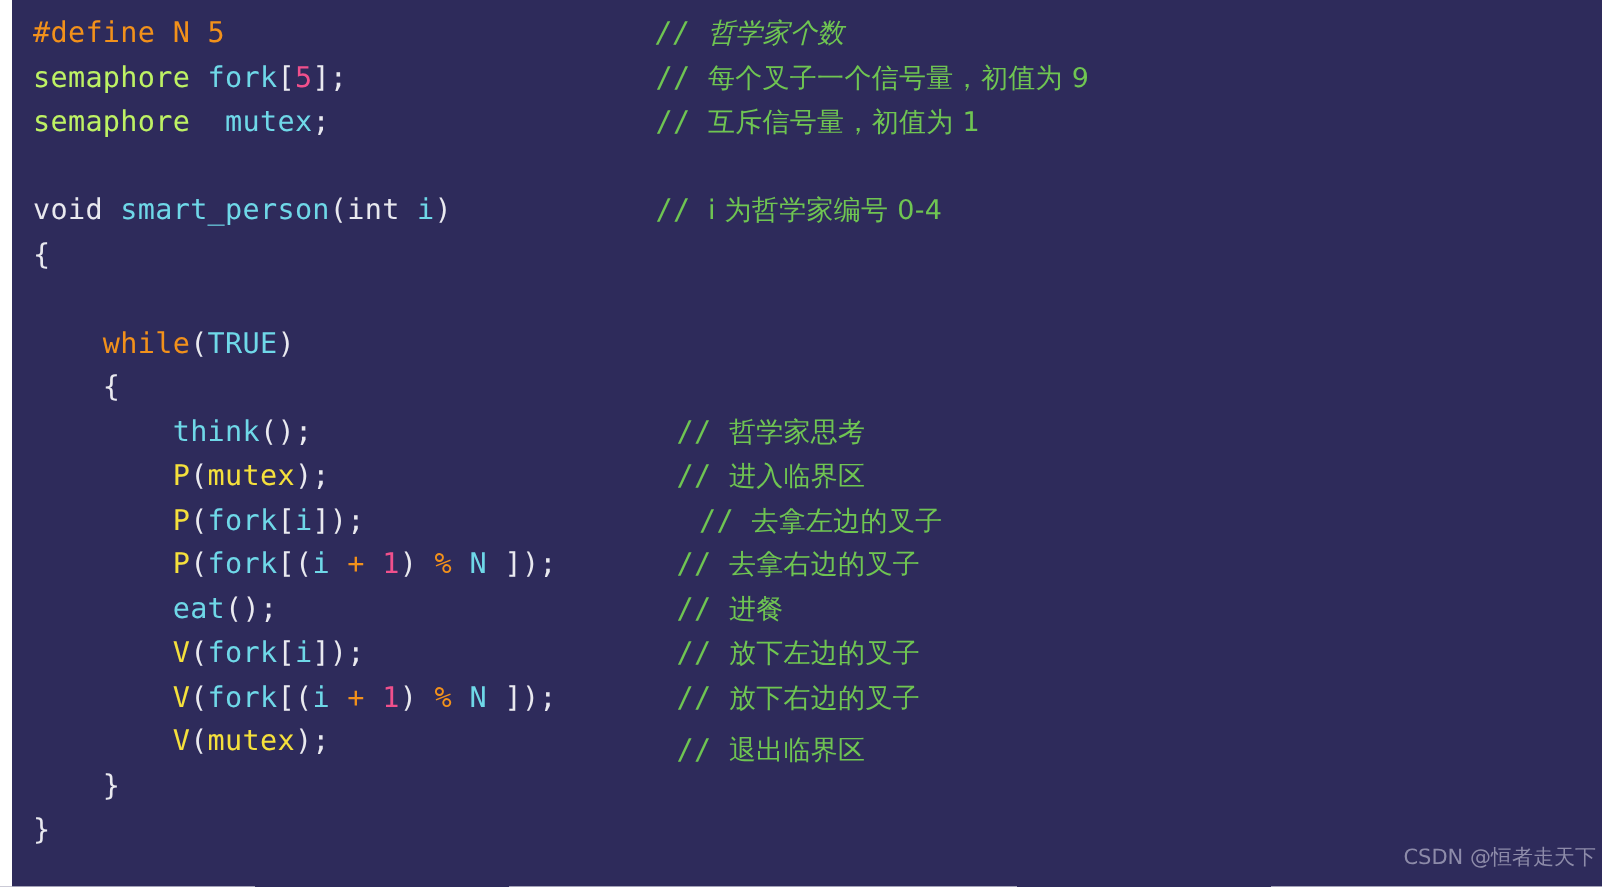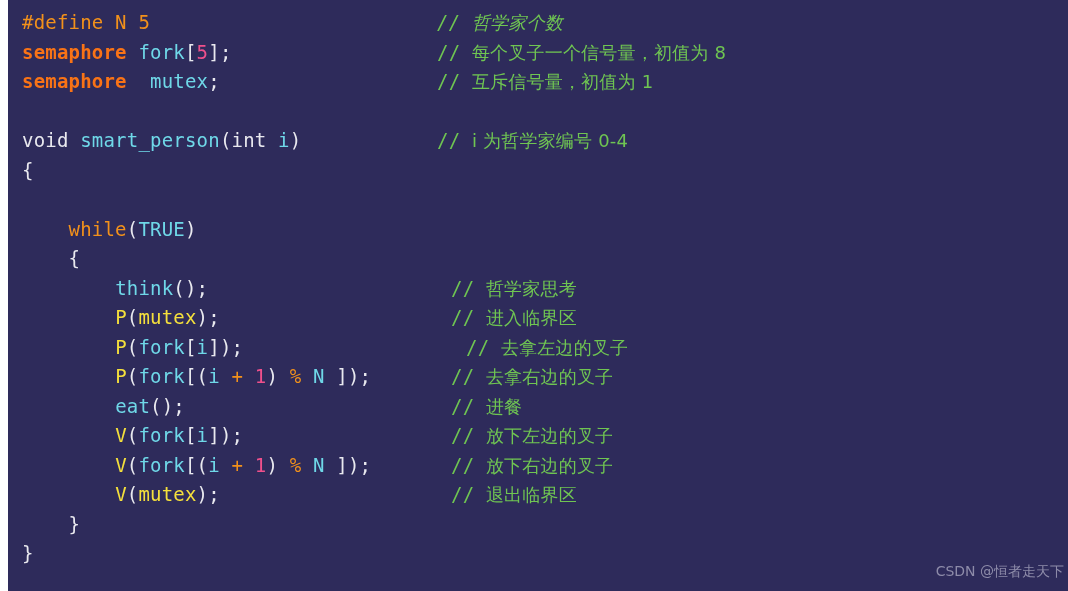--- a/index.html
+++ b/index.html
@@ -31,21 +31,21 @@
     letter-spacing: 0.2px;
     white-space: pre;
     padding-left: 14px;
     font-family: "DejaVu Sans Mono", "Liberation Mono", monospace;
   }
 
   
   .t-pre    { color: #f2911b; }
   .t-kw     { color: #f2911b; }
   .t-op     { color: #f2911b; }
-  .t-type   { color: #f97316; font-weight: bold; }
+  .t-type   { color: #bef264; }
   .t-id     { color: #6fd8e8; }
   .t-fn     { color: #6fd8e8; }
   .t-num    { color: #f0508c; }
   .t-sem    { color: #f5e03c; }
   .t-punc   { color: #e9e9ef; }
   .t-plain  { color: #e9e9ef; }
 
   .comment-col {
     position: absolute;
     white-space: pre;
@@ -91,26 +91,26 @@
       <div class="code-line"><span class="t-plain">        </span><span class="t-sem">P</span><span class="t-punc">(</span><span class="t-id">fork</span><span class="t-punc">[(</span><span class="t-id">i</span><span class="t-plain"> </span><span class="t-op">+</span><span class="t-plain"> </span><span class="t-num">1</span><span class="t-punc">) </span><span class="t-op">%</span><span class="t-plain"> </span><span class="t-id">N</span><span class="t-punc"> ]);</span></div>
       <div class="code-line"><span class="t-plain">        </span><span class="t-fn">eat</span><span class="t-punc">();</span></div>
       <div class="code-line"><span class="t-plain">        </span><span class="t-sem">V</span><span class="t-punc">(</span><span class="t-id">fork</span><span class="t-punc">[</span><span class="t-id">i</span><span class="t-punc">]);</span></div>
       <div class="code-line"><span class="t-plain">        </span><span class="t-sem">V</span><span class="t-punc">(</span><span class="t-id">fork</span><span class="t-punc">[(</span><span class="t-id">i</span><span class="t-plain"> </span><span class="t-op">+</span><span class="t-plain"> </span><span class="t-num">1</span><span class="t-punc">) </span><span class="t-op">%</span><span class="t-plain"> </span><span class="t-id">N</span><span class="t-punc"> ]);</span></div>
       <div class="code-line"><span class="t-plain">        </span><span class="t-sem">V</span><span class="t-punc">(</span><span class="t-sem">mutex</span><span class="t-punc">);</span></div>
       <div class="code-line"><span class="t-plain">    </span><span class="t-punc">}</span></div>
       <div class="code-line"><span class="t-punc">}</span></div>
     </div>
   <div id="comment-layer">
       <div class="comment-col" style="left: 429px; top: 8px; height: 29.5px; line-height: 29.5px; font-style: italic;"><span>// </span><span class="cmt-cjk">哲学家个数</span></div>
-      <div class="comment-col" style="left: 429px; top: 37.5px; height: 29.5px; line-height: 29.5px;"><span>// </span><span class="cmt-cjk">每个叉子一个信号量，初值为 8</span></div>
+      <div class="comment-col" style="left: 429px; top: 37.5px; height: 29.5px; line-height: 29.5px;"><span>// </span><span class="cmt-cjk">每个叉子一个信号量，初值为 9</span></div>
       <div class="comment-col" style="left: 429px; top: 67px; height: 29.5px; line-height: 29.5px;"><span>// </span><span class="cmt-cjk">互斥信号量，初值为 1</span></div>
       <div class="comment-col" style="left: 429px; top: 126px; height: 29.5px; line-height: 29.5px;"><span>// </span><span class="cmt-cjk">i 为哲学家编号 0-4</span></div>
       <div class="comment-col" style="left: 443px; top: 273.5px; height: 29.5px; line-height: 29.5px;"><span>// </span><span class="cmt-cjk">哲学家思考</span></div>
       <div class="comment-col" style="left: 443px; top: 303px; height: 29.5px; line-height: 29.5px;"><span>// </span><span class="cmt-cjk">进入临界区</span></div>
       <div class="comment-col" style="left: 458px; top: 332.5px; height: 29.5px; line-height: 29.5px;"><span>// </span><span class="cmt-cjk">去拿左边的叉子</span></div>
       <div class="comment-col" style="left: 443px; top: 362px; height: 29.5px; line-height: 29.5px;"><span>// </span><span class="cmt-cjk">去拿右边的叉子</span></div>
       <div class="comment-col" style="left: 443px; top: 391.5px; height: 29.5px; line-height: 29.5px;"><span>// </span><span class="cmt-cjk">进餐</span></div>
       <div class="comment-col" style="left: 443px; top: 421px; height: 29.5px; line-height: 29.5px;"><span>// </span><span class="cmt-cjk">放下左边的叉子</span></div>
       <div class="comment-col" style="left: 443px; top: 450.5px; height: 29.5px; line-height: 29.5px;"><span>// </span><span class="cmt-cjk">放下右边的叉子</span></div>
-      <div class="comment-col" style="left: 443px; top: 480px; height: 29.5px; line-height: 28px;"><span>// </span><span class="cmt-cjk">退出临界区</span></div>
+      <div class="comment-col" style="left: 443px; top: 480px; height: 29.5px; line-height: 41px;"><span>// </span><span class="cmt-cjk">退出临界区</span></div>
     </div>
   <div id="watermark">CSDN @恒者走天下</div>
 </div>
 
 </body></html>

